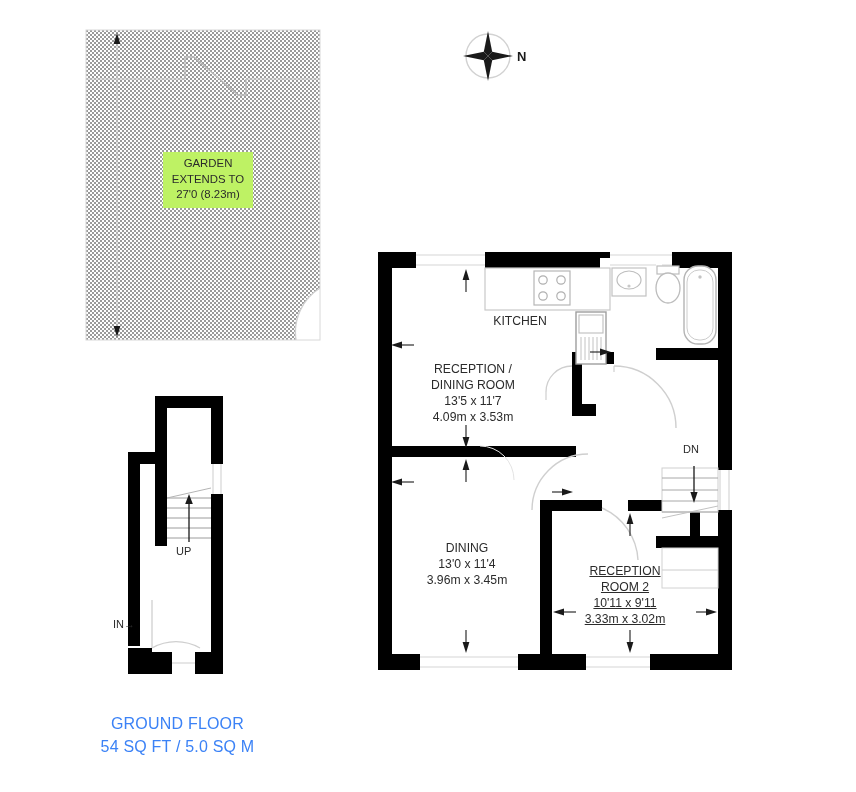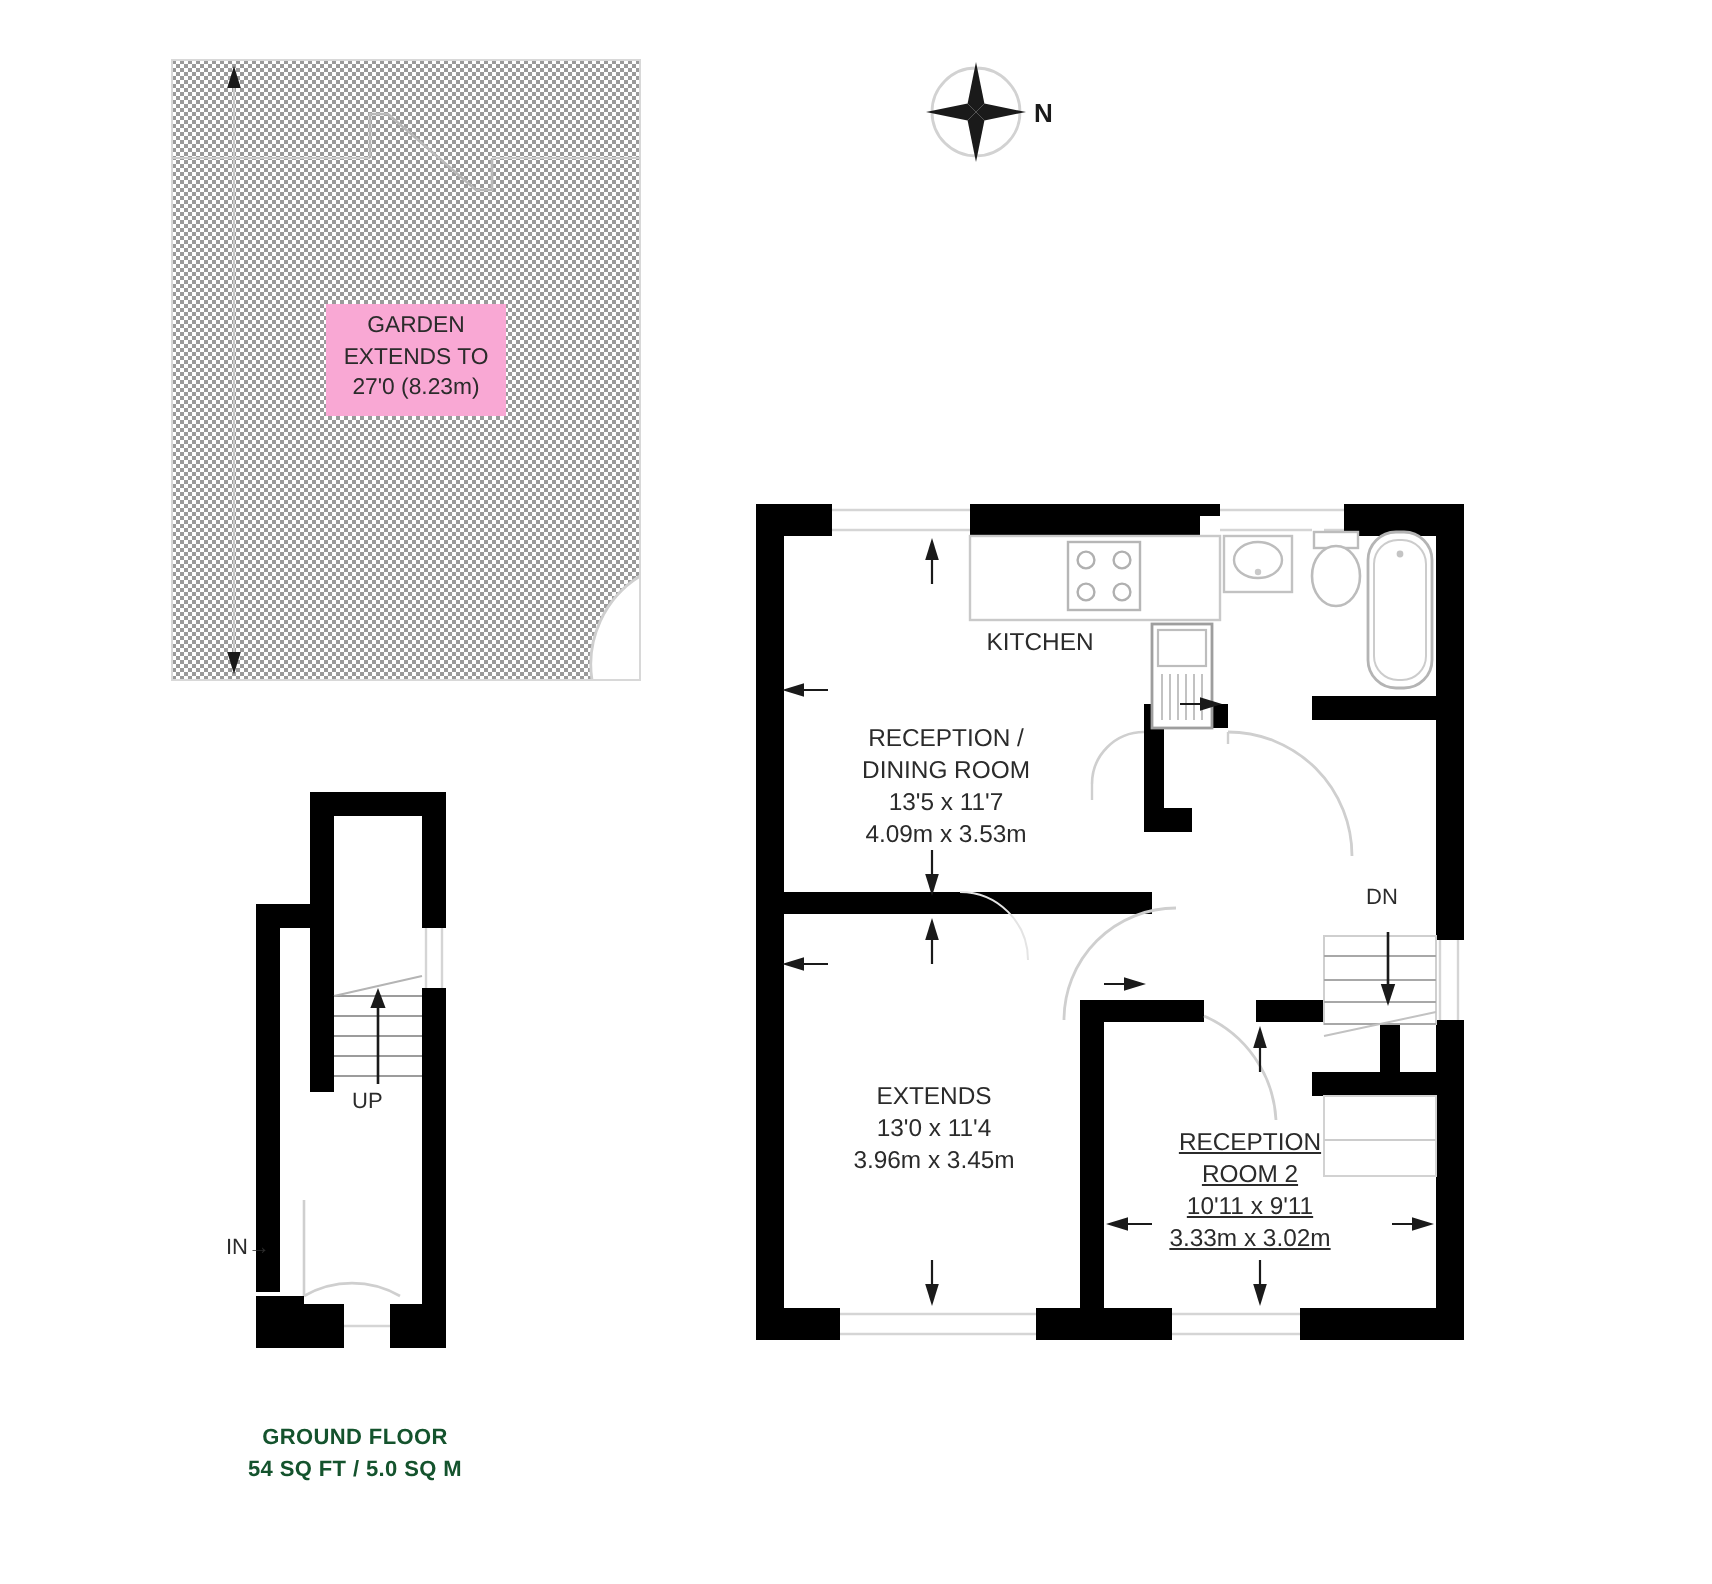--- a/index.html
+++ b/index.html
@@ -22,23 +22,23 @@
     position: absolute;
     left: 0;
     top: 0;
     width: 856px;
     height: 792px;
     display: block;
   }
   .caption {
     position: absolute;
     text-align: center;
-    font-weight: bold;
-    color: #14532d;
-    font-size: 11px;
+    font-weight: normal;
+    color: #3b82f6;
+    font-size: 16px;
     letter-spacing: 0.2px;
     line-height: 1.45;
     font-family: "Liberation Sans", sans-serif;
   }
   .caption .cap-line2 { display: block; }
   .roomlabel {
     position: absolute;
     text-align: center;
     color: #2b2b2b;
     font-size: 12.2px;
@@ -48,21 +48,21 @@
   .roomlabel span { display: block; white-space: nowrap; }
   .tiny-label {
     position: absolute;
     font-size: 11px;
     color: #2b2b2b;
     font-family: "Liberation Sans", sans-serif;
     white-space: nowrap;
   }
   .garden-note {
     position: absolute;
-    background: #f9a8d4;
+    background: #bef264;
     text-align: center;
     font-size: 11.4px;
     color: #2b2b2b;
     line-height: 1.38;
     padding: 4px 7px 5px 7px;
     font-family: "Liberation Sans", sans-serif;
   }
   .garden-note span { display: block; white-space: nowrap; }
   .compass-n {
     position: absolute;
@@ -342,21 +342,21 @@
   </div>
 
   <div class="roomlabel" style="left:417px; top:331px; width:112px;margin-top:30px;">
     <span>RECEPTION /</span>
     <span>DINING ROOM</span>
     <span>13'5 x 11'7</span>
     <span>4.09m x 3.53m</span>
   </div>
 
   <div class="roomlabel" style="left:405px; top:540px; width:124px;">
-    <span>EXTENDS</span>
+    <span>DINING</span>
     <span>13'0 x 11'4</span>
     <span>3.96m x 3.45m</span>
   </div>
 
   <div class="roomlabel" style="left:563px; top:563px; width:124px;text-decoration:underline;">
     <span>RECEPTION</span>
     <span>ROOM 2</span>
     <span>10'11 x 9'11</span>
     <span>3.33m x 3.02m</span>
   </div>

